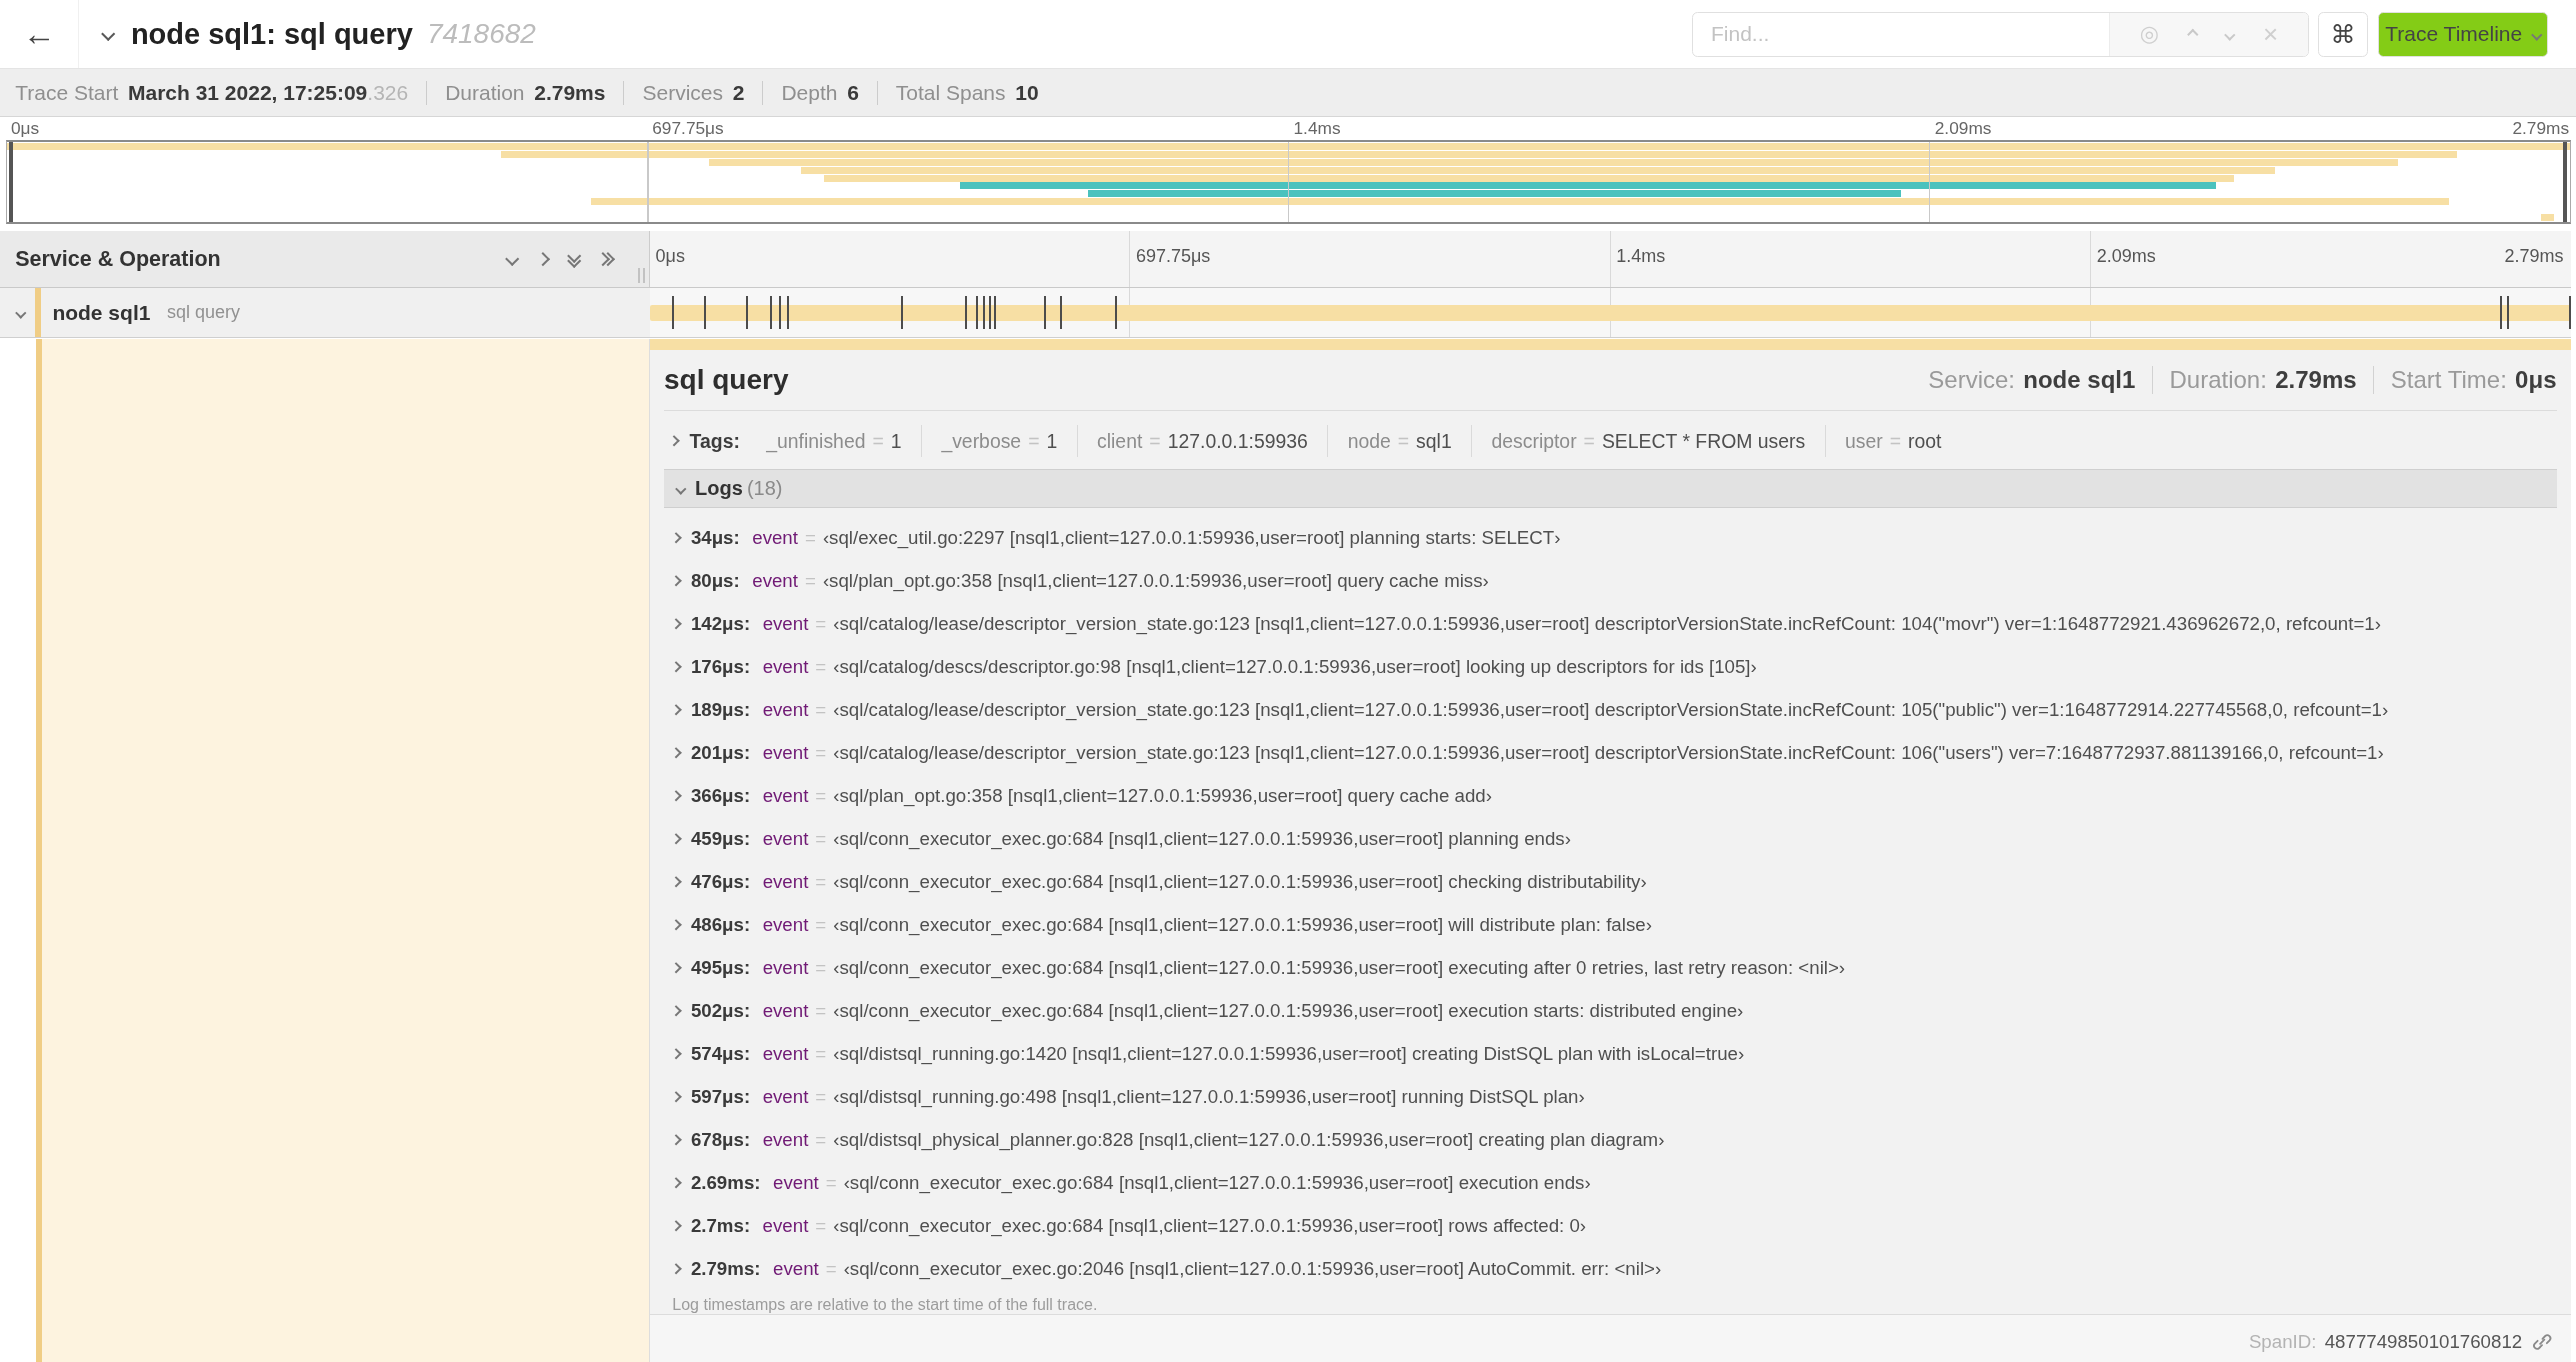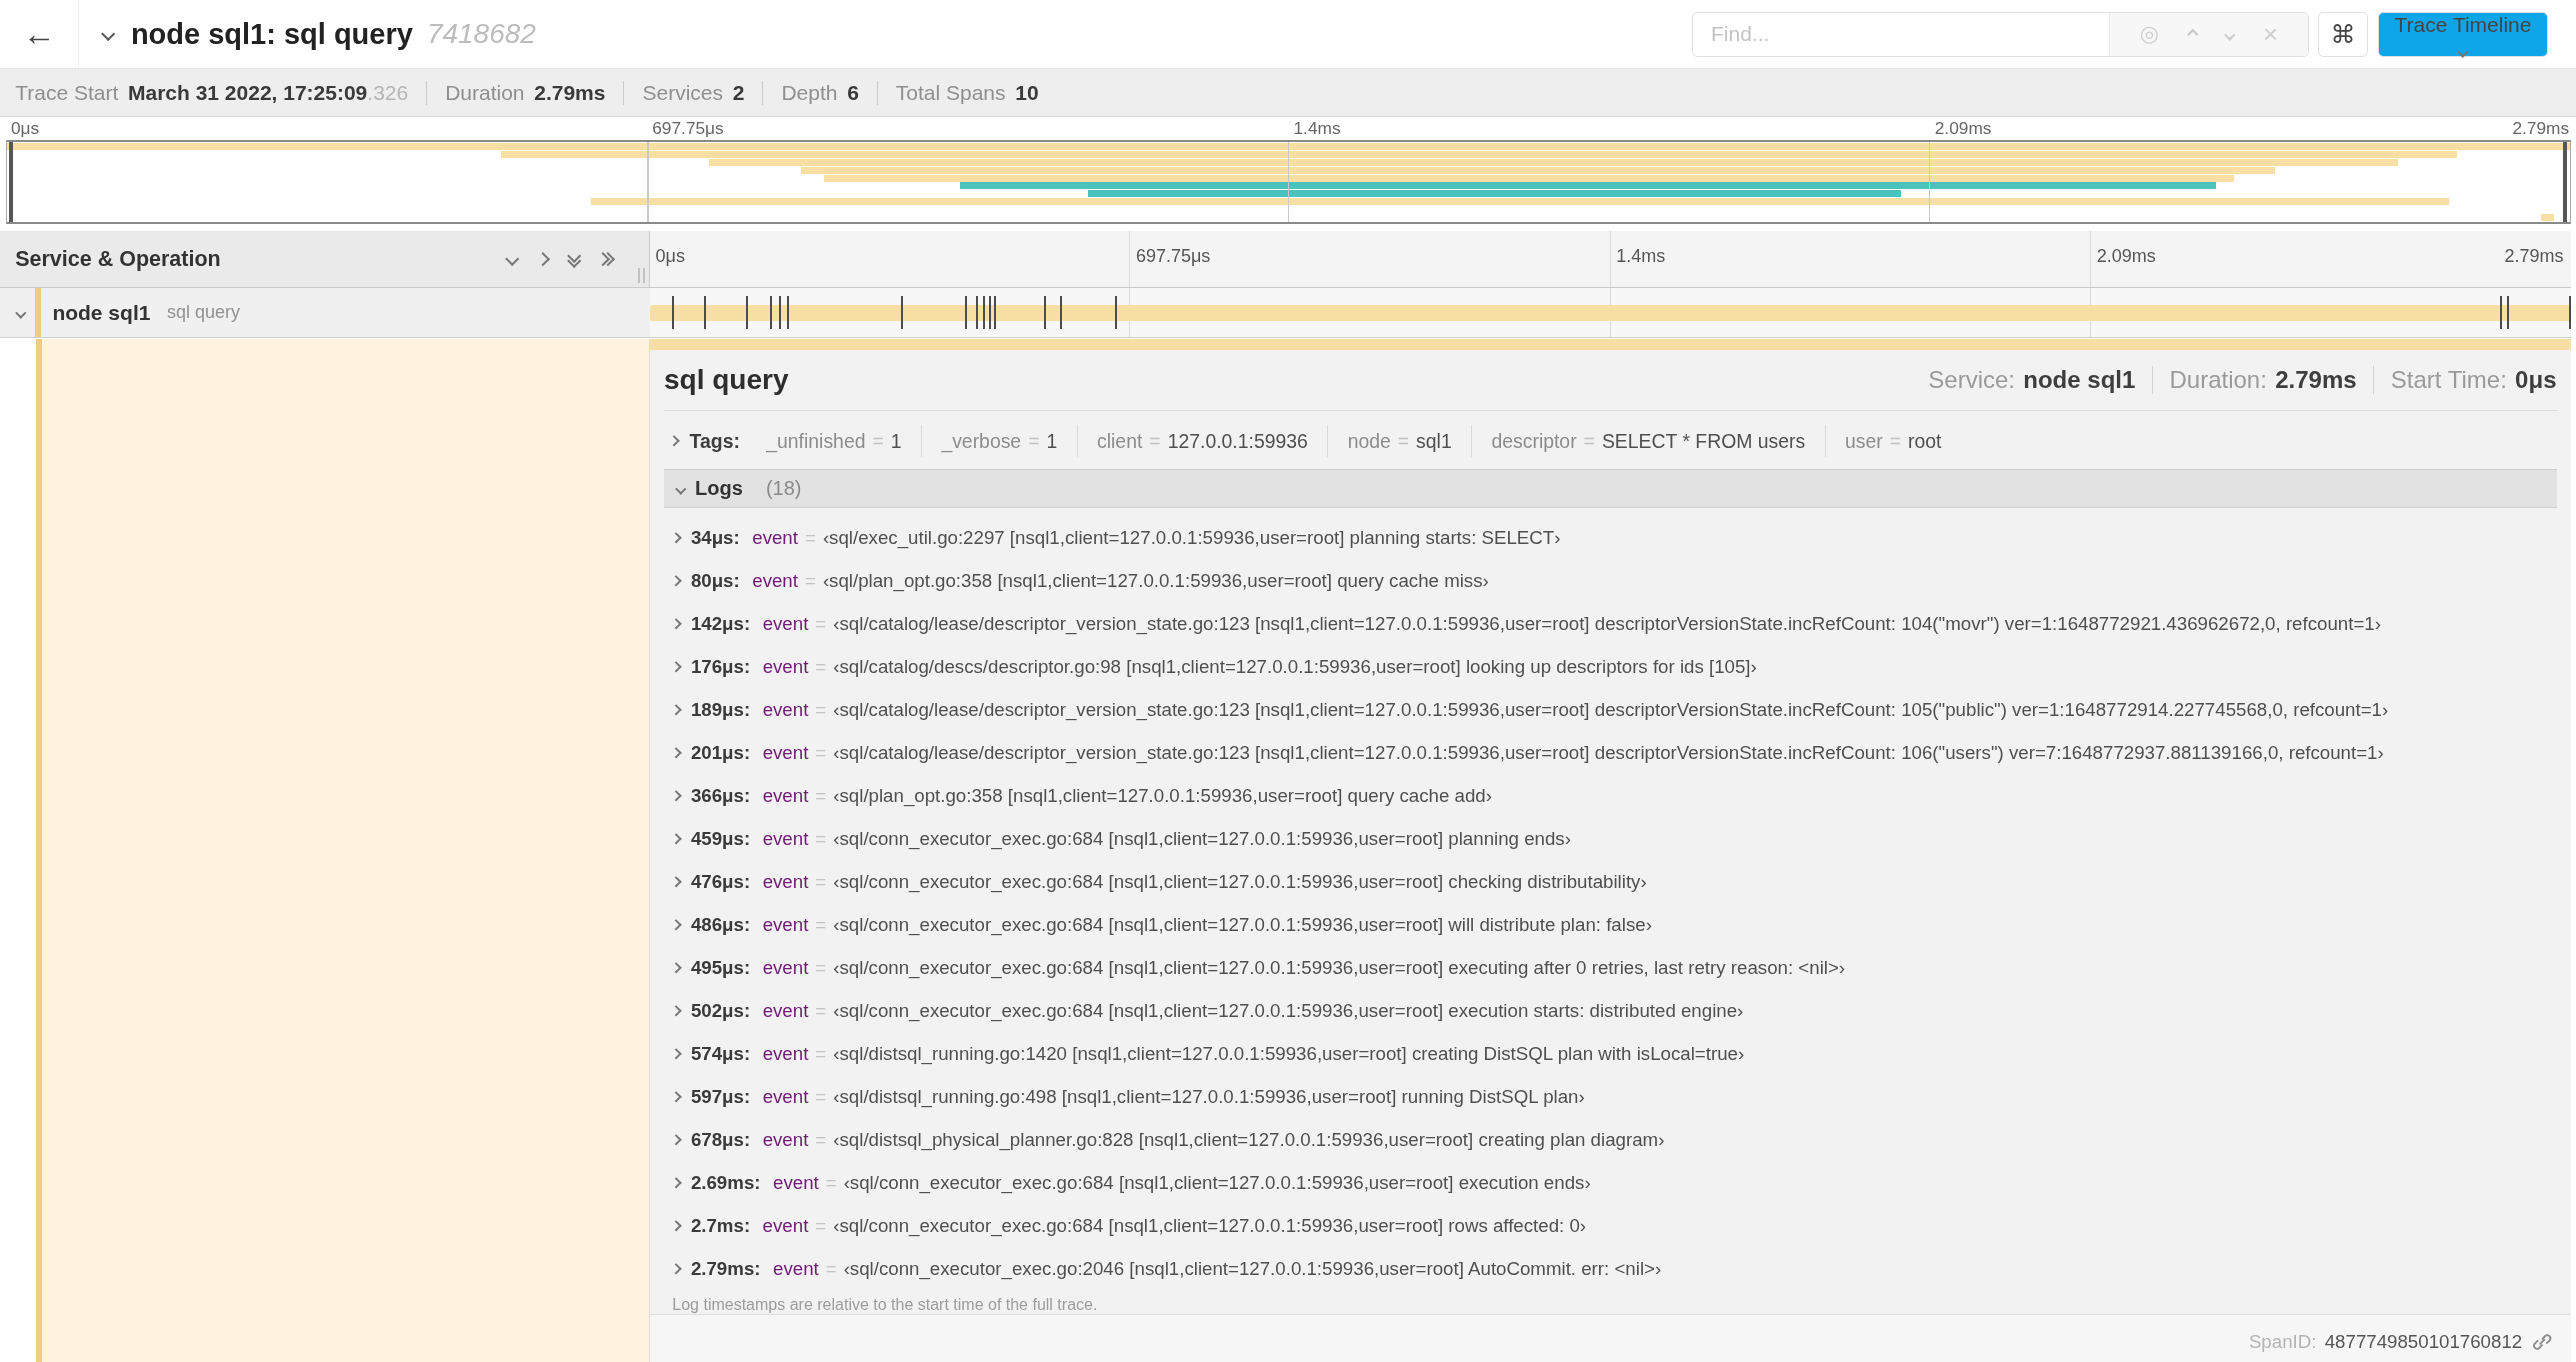--- a/index.html
+++ b/index.html
@@ -17,22 +17,22 @@
   .find-group{position:absolute;right:267px;top:11.8px;width:615px;height:43px;border:1.4px solid #e0e0e0;
               border-radius:5.5px;display:flex;overflow:hidden;background:#fff;}
   .find-input{flex:1;display:flex;align-items:center;padding-left:18px;font-size:21px;color:#c3c3c3;}
   .find-suffix{width:198px;background:#f7f7f7;border-left:1.4px solid #ececec;display:flex;
                align-items:center;justify-content:space-evenly;color:#cfcfcf;}
   .sfx-ico{font-size:22px;color:#cfcfcf;line-height:1;}
   .cmd-btn{position:absolute;right:208px;top:11.8px;width:48px;height:43px;border:1.4px solid #e0e0e0;
            border-radius:5.5px;background:#fff;display:flex;align-items:center;justify-content:center;
            font-size:25px;color:#444;}
   .tt-btn{position:absolute;right:28px;top:11.8px;width:168px;height:43px;border:1.4px solid #e0e0e0;
-          border-radius:5.5px;background:#0ea5e9;display:flex;align-items:center;justify-content:center;
-          gap:11px;font-size:21px;color:#444;flex-direction:column;}
+          border-radius:5.5px;background:#84cc16;display:flex;align-items:center;justify-content:center;
+          gap:11px;font-size:21px;color:#444;}
 
   
   .chv{display:inline-block;border-style:solid;border-color:#595959;border-width:0 2.1px 2.1px 0;padding:4.2px;}
   .chv.r{transform:rotate(-45deg);}
   .chv.d{transform:rotate(45deg);}
   .chv.sm{padding:2.8px;border-width:0 2.1px 2.1px 0;}
   .chv.lt{border-color:#c9c9c9;}
   .chv.md{border-color:#777;}
   .dbl{display:inline-flex;flex-direction:column;line-height:0;}
   .dbl.h{flex-direction:row;}
@@ -108,21 +108,21 @@
   .d-tags{display:flex;align-items:center;margin-top:14px;font-size:19.4px;flex:none;padding-left:5.5px;}
   .tags-label{font-weight:bold;color:#3d3d3d;margin:0 7px 0 12.5px;}
   .tag-item{display:flex;align-items:center;padding:4.2px 19.4px;border-left:1.4px solid #dadada;white-space:nowrap;}
   .tag-item:first-child{border-left:none;}
   .tag-key{color:#8c8c8c;}
   .tag-eq{color:#c3c3c3;margin:0 7px;}
   .tag-val{color:#4f4f4f;}
   .d-logs-header{margin-top:12.5px;height:37px;background:#e2e2e2;border-top:1.4px solid #cfcfcf;
                  border-bottom:1.4px solid #cfcfcf;display:flex;align-items:center;padding:0 12.5px;
                  font-size:20px;flex:none;}
-  .logs-label{font-weight:bold;color:#333;margin:0 23px 0 11px;}
+  .logs-label{font-weight:bold;color:#333;margin:0 4px 0 11px;}
   .logs-count{color:#8a8a8a;}
   .log-rows{flex:none;margin-top:8.3px;}
   .log-row{display:flex;align-items:center;height:43px;font-size:18.7px;padding-left:8.3px;white-space:nowrap;overflow:hidden;}
   .log-time{font-weight:bold;color:#3a3a3a;margin:0 12.5px 0 11px;}
   .log-key{color:#701a75;}
   .log-eq{color:#c3c3c3;margin:0 7px;}
   .log-val{color:#4f4f4f;}
   .d-note{margin-top:5.5px;font-size:16px;color:#9c9c9c;padding-left:8.3px;flex:none;}
   .d-spacer{flex:1;}
   .d-footer{height:40px;border-top:1.4px solid #dcdcdc;background:#f6f6f6;margin:0 -14px;flex:none;

